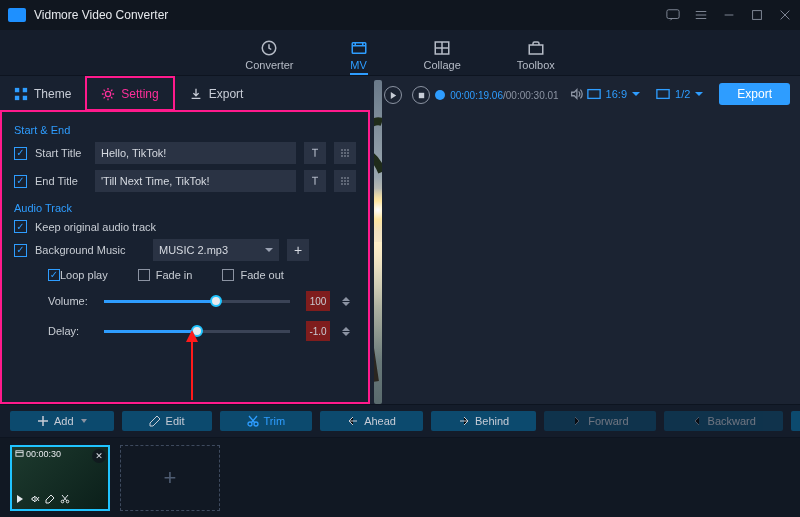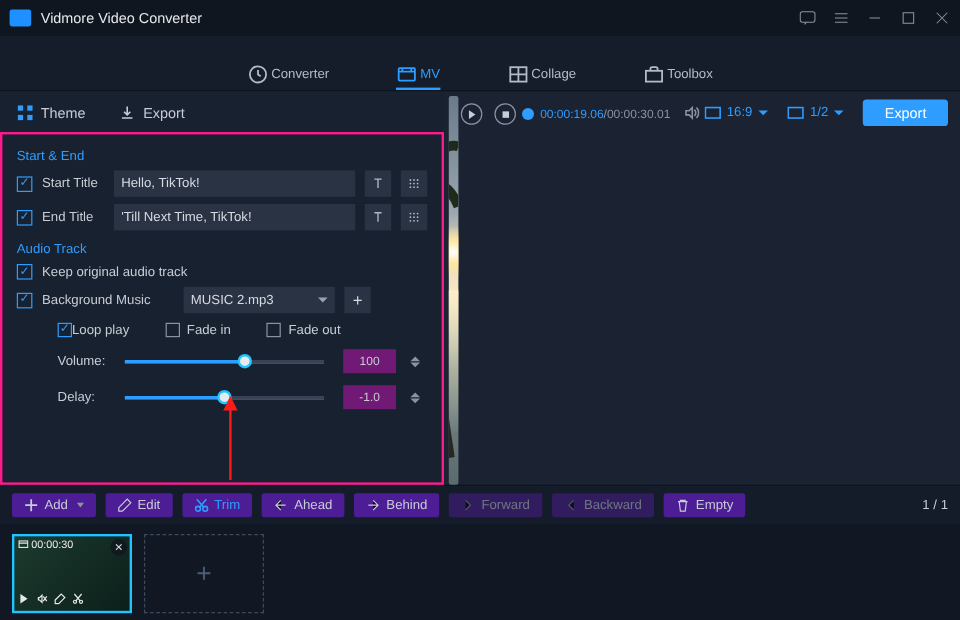--- a/index.html
+++ b/index.html
@@ -5,21 +5,21 @@
 * { margin: 0; padding: 0; box-sizing: border-box; font-family: "Segoe UI", Arial, sans-serif; }
 body { background: #1b2332; width: 800px; height: 517px; overflow: hidden; color: #c8cdd4; font-size: 12px; }
 
 .titlebar { height: 30px; background: #10161f; display: flex; align-items: center; padding: 0 8px; }
 .titlebar .logo { width: 18px; height: 14px; background: #1e90ff; border-radius: 2px; margin-right: 8px; }
 .titlebar .title { flex: 1; font-size: 12px; color: #e6e9ed; }
 .titlebar .win-ctrl { display: flex; gap: 14px; align-items: center; }
 .titlebar .ic { width: 14px; height: 14px; display:flex; align-items:center; justify-content:center; color:#8b93a2; }
 
 .topnav { height: 46px; background: #151d2b; display: flex; align-items: flex-end; justify-content: center; gap: 56px; padding-bottom: 4px; border-bottom: 1px solid #0d1420;}
-.topnav .item { display: flex; flex-direction: row; align-items: center; gap: 2px; color: #b5bbc6; font-size: 11px; position: relative; cursor: pointer;}
+.topnav .item { display: flex; flex-direction: column; align-items: center; gap: 2px; color: #b5bbc6; font-size: 11px; position: relative; cursor: pointer;}
 .topnav .item.active { color: #2e9dff; }
 .topnav .item.active::after { content:""; position:absolute; bottom:-4px; left:0; right:0; height:2px; background:#2e9dff;}
 .topnav .item svg { width:18px; height:18px; }
 
 .main { display:flex; height: 328px; }
 .left { width:370px; background:#182130; }
 .left-tabs { height:36px; display:flex; align-items:flex-start; border-bottom:1px solid #0d1420;}
 .left-tabs .ltab { display:flex; align-items:center; gap:6px; padding:0 14px; height:100%; color:#c7ccd6; font-size:12px; cursor:pointer;}
 .left-tabs .ltab.active { background:transparent; color:#ff2f9b; border:2px solid #ff1a8c; border-bottom:2px solid #ff1a8c;}
 .left-tabs .ltab svg { width:14px; height:14px; }
@@ -37,21 +37,21 @@
 .select { width:126px; background:#2a3344; color:#d6dae1; font-size:11px; padding:3px 6px; height:22px; display:flex; align-items:center; justify-content:space-between; cursor:pointer;}
 .plusbtn { width:22px; height:22px; background:#2a3344; display:flex; align-items:center; justify-content:center; cursor:pointer; color:#d6dae1; font-size:14px;}
 .opts { display:flex; gap:30px; margin:8px 0 6px 34px;}
 .opts .chk { border-color:#8b93a2;}
 .opts .chk.on { border-color:#2e9dff;}
 .sliderrow { display:flex; align-items:center; gap:10px; margin:10px 0 0 34px;}
 .sliderrow .sl-label { width:46px; font-size:11px;}
 .slider { flex:1; height:3px; background:#2e9dff; position:relative; margin-right:6px;}
 .slider .track-off { position:absolute; top:0; right:0; height:3px; background:#3a4356;}
 .slider .thumb { position:absolute; top:-5px; width:12px; height:12px; border-radius:50%; background:#e6e9ed; transform:translateX(-50%);}
-.numbox { width:44px; height:20px; background:#701a75; display:flex; align-items:center; justify-content:center; font-size:10px;}
+.numbox { width:24px; height:20px; background:#7f1d1d; display:flex; align-items:center; justify-content:center; font-size:10px;}
 .spinner { width:14px; height:20px; margin-left:2px; display:flex; flex-direction:column; justify-content:center; gap:1px;}
 .spinner .sp { width:0; height:0; border-left:4px solid transparent; border-right:4px solid transparent; cursor:pointer;}
 .spinner .up { border-bottom:4px solid #8b93a2;}
 .spinner .dn { border-top:4px solid #8b93a2;}
 .arrow-svg { position:absolute; left:180px; top:330px; pointer-events:none;}
 
 .right { flex:1; padding:4px 8px 0 4px; display:flex; flex-direction:row;}
 .preview { flex:1; background: linear-gradient(to bottom, #6b7a8a 0%, #9aa7b0 30%, #e8d9b8 40%, #f5e6c5 50%, #d0c9b8 55%, #a7b0a8 60%, #7a8a88 70%, #5a6b6e 100%); position:relative; border-radius:2px; overflow:hidden;}
 .tree { position:absolute; right:0; top:0; width:130px; height:100%; }
 .sun { position:absolute; left:50%; top:40%; transform:translate(-50%,-50%); width:44px; height:44px; border-radius:50%; background:radial-gradient(circle,#fff 0%, #ffe7a0 30%, rgba(255,235,180,0) 70%);}
@@ -65,21 +65,21 @@
 .time { font-size:10px; }
 .time .cur{ color:#2e9dff;}
 .time .tot{ color:#8b93a2;}
 .vol-ic { color:#8b93a2;}
 .pv-opts { height:28px; display:flex; align-items:center; gap:16px; padding:0 2px;}
 .pv-opts .opt { display:flex; align-items:center; gap:5px; color:#2e9dff; font-size:11px; cursor:pointer;}
 .pv-opts .cv { width:0;height:0;border-left:4px solid transparent;border-right:4px solid transparent;border-top:4px solid #2e9dff;}
 .export-btn { margin-left:auto; background:#2e9dff; color:#fff; font-size:12px; padding:4px 18px; border-radius:3px; cursor:pointer;}
 
 .toolbar { height:34px; background:#141c2a; display:flex; align-items:center; padding:0 10px; gap:8px; border-top:1px solid #0d1420; border-bottom:1px solid #0d1420;}
-.tbtn { display:flex; align-items:center; gap:5px; background:#4c1d95; padding:4px 10px; font-size:11px; color:#c7ccd6; cursor:pointer; border-radius:2px;}
+.tbtn { display:flex; align-items:center; gap:5px; background:#0c4a6e; padding:4px 27px; font-size:11px; color:#c7ccd6; cursor:pointer; border-radius:2px;}
 .tbtn svg{width:12px;height:12px;}
 .tbtn.trim { color:#2e9dff;}
 .tbtn .dd { width:0;height:0;border-left:3px solid transparent;border-right:3px solid transparent;border-top:4px solid #8b93a2; margin-left:2px;}
 .pager { margin-left:auto; font-size:11px; color:#c7ccd6;}
 
 .thumbs { height:79px; background:#111823; display:flex; align-items:center; padding:6px 10px; gap:10px;}
 .thumb { width:100px; height:66px; background:linear-gradient(135deg,#1d3a2e,#0b1f1a); border:2px solid #20c4ff; position:relative;}
 .thumb .close { position:absolute; top:2px; right:2px; width:14px; height:14px; border-radius:50%; background:rgba(15,20,30,.7); display:flex; align-items:center; justify-content:center; color:#d6dae1; font-size:9px; cursor:pointer;}
 .thumb .dur { position:absolute; top:2px; left:3px; font-size:9px; color:#e6e9ed; display:flex; align-items:center; gap:2px;}
 .thumb .mini-icons { position:absolute; bottom:2px; left:3px; display:flex; gap:5px; color:#e6e9ed;}
@@ -158,20 +158,27 @@
   <div class="left">
     <div class="left-tabs">
       <div class="ltab">
         <svg viewBox="0 0 16 16" fill="#2e9dff">
             <rect x="1" y="1" width="5" height="5"></rect>
             <rect x="10" y="1" width="5" height="5"></rect>
             <rect x="1" y="10" width="5" height="5"></rect>
             <rect x="10" y="10" width="5" height="5"></rect>
           </svg>
         <span>Theme</span>
+      </div>
+      <div class="ltab active">
+        <svg viewBox="0 0 16 16" fill="none" stroke="#ff2f9b" stroke-width="1.5">
+            <circle cx="8" cy="8" r="3"></circle>
+            <path d="M8 1v2M8 13v2M1 8h2M13 8h2M3 3l1.5 1.5M11.5 11.5L13 13M13 3l-1.5 1.5M4.5 11.5L3 13"></path>
+          </svg>
+        <span>Setting</span>
       </div>
       <div class="ltab">
         <svg viewBox="0 0 16 16" fill="none" stroke="#c7ccd6" stroke-width="1.5">
             <path d="M8 2v8M5 7l3 3 3-3M3 13h10"></path>
           </svg>
         <span>Export</span>
       </div>
     </div>
 
     <div class="settings-panel">

